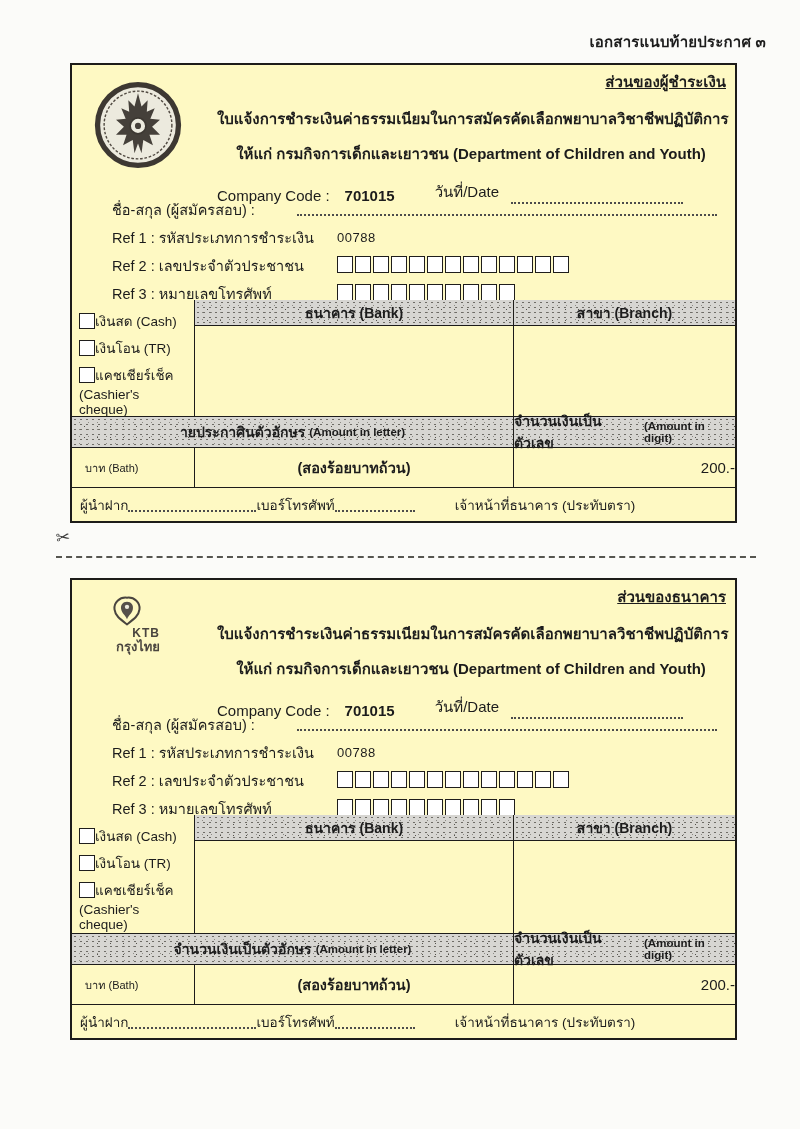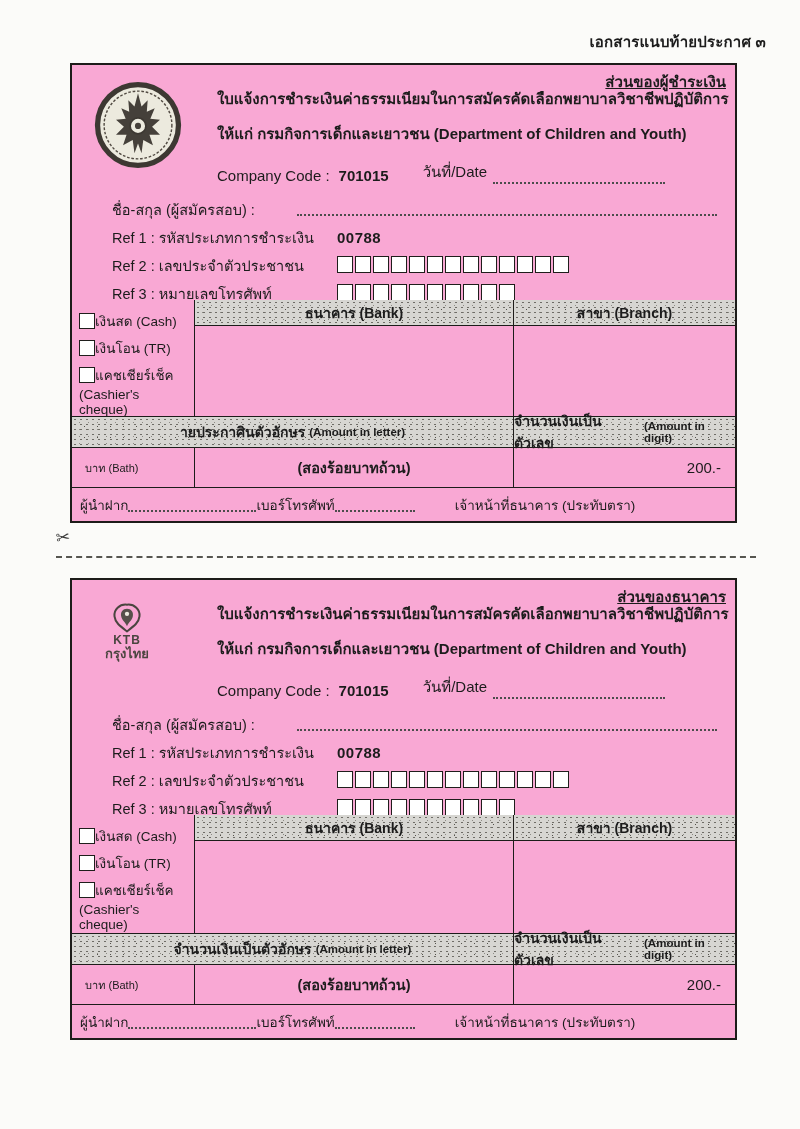--- a/index.html
+++ b/index.html
@@ -5,48 +5,48 @@
   html,body{margin:0;padding:0;}
   body{
     width:800px;height:1129px;position:relative;
     background:#fbfbf9;color:#1c1c1c;
     font-family:"Liberation Sans","DejaVu Sans",sans-serif;
     -webkit-font-smoothing:antialiased;
   }
   .page-note{position:absolute;top:30px;right:34px;font-size:15px;font-weight:600;letter-spacing:.2px;}
 
   
-  .slip{position:absolute;left:70px;width:667px;border:2px solid #1d1c1a;background:#f9a8d4;box-sizing:border-box;}
+  .slip{position:absolute;left:70px;width:667px;border:2px solid #1d1c1a;background:#fef9c3;box-sizing:border-box;}
   .slip-0{top:63px;height:460px;}
   .slip-1{top:578px;height:462px;}
   .section-label{position:absolute;top:5px;right:9px;font-size:15px;font-weight:bold;text-decoration:underline;}
 
   
   .seal{position:absolute;top:16px;left:22px;width:88px;height:88px;}
-  .ktb{position:absolute;top:23px;left:22px;width:66px;text-align:center;line-height:1.05;}
+  .ktb{position:absolute;top:16px;left:22px;width:66px;text-align:right;line-height:1.05;}
   .ktb svg{width:34px;height:30px;display:block;margin:0 auto 1px;}
   .ktb .ktb-en{font-size:12px;font-weight:bold;color:#4a453f;letter-spacing:1px;}
   .ktb .ktb-th{font-size:13px;font-weight:bold;color:#4a453f;}
 
   
-  .titles{position:absolute;left:145px;top:22px;width:508px;}
+  .titles{position:absolute;left:145px;top:42px;width:508px;text-align:center;}
   .t1{font-size:15px;font-weight:bold;margin-bottom:11px;white-space:nowrap;}
   .t2{font-size:15px;font-weight:bold;margin-bottom:14px;white-space:nowrap;}
-  .company-row{display:flex;align-items:flex-end;font-size:15px;}
+  .company-row{display:flex;align-items:flex-end;font-size:15px;gap:6px;}
   .cc-val{margin-left:9px;font-weight:600;margin-top:6px;}
   .date-lbl{margin-left:34px;}
   .dot-date{width:172px;margin-left:6px;border-bottom:2px dotted #4c4c4c;height:14px;}
 
   
   .fields{position:absolute;left:40px;top:130px;right:10px;}
   .frow{display:flex;align-items:center;height:28px;font-size:14.5px;}
   .flabel{width:225px;flex:0 0 auto;}
   .flabel.name{width:185px;}
   .dot-name{flex:1;border-bottom:2px dotted #4c4c4c;height:14px;margin:0 8px 2px 0;}
-  .refval{font-size:15px;font-weight:700;letter-spacing:.5px;}
+  .refval{font-size:13px;font-weight:400;letter-spacing:.5px;}
   .boxes{display:flex;gap:2px;align-items:flex-end;padding-bottom:1px;}
   .cbox{width:14px;height:15px;border:1.6px solid #1f1e1c;background:#fff;display:inline-block;box-sizing:content-box;}
 
   
   .pay-table{position:absolute;left:0;right:0;bottom:0;display:grid;
     grid-template-columns:123px 319px 1fr;
     grid-template-rows:26px 90px 31px 40px 34px;}
   .slip-1 .pay-table{grid-template-rows:26px 92px 31px 40px 34px;}
   .cell{box-sizing:border-box;}
   .bd-r{border-right:1.6px solid #1d1c1a;}
@@ -69,21 +69,21 @@
   .pm-box{width:14px;height:14px;border:1.6px solid #1f1e1c;background:#fff;flex:0 0 auto;}
   .pm-note{height:27px;display:flex;align-items:center;font-size:13.5px;}
   .bank-hdr{grid-row:1;grid-column:2;}
   .branch-hdr{grid-row:1;grid-column:3;}
   .bank-body{grid-row:2;grid-column:2;}
   .branch-body{grid-row:2;grid-column:3;}
   .amt-letter-hdr{grid-row:3;grid-column:1/3;}
   .amt-digit-hdr{grid-row:3;grid-column:3;}
   .baht-cell{grid-row:4;grid-column:1;display:flex;align-items:center;padding-left:13px;font-size:11px;}
   .words-cell{grid-row:4;grid-column:2;display:flex;align-items:center;justify-content:center;font-size:14.5px;font-weight:bold;}
-  .digits-cell{grid-row:4;grid-column:3;display:flex;align-items:center;justify-content:flex-end;padding-right:14px;font-size:15px;}
+  .digits-cell{grid-row:4;grid-column:3;display:flex;align-items:center;justify-content:flex-end;font-size:15px;}
   .slip-footer{grid-row:5;grid-column:1/4;display:flex;align-items:center;padding-left:8px;font-size:13.5px;}
   .dot-f1{width:128px;border-bottom:2px dotted #4c4c4c;height:12px;align-self:flex-end;margin-bottom:9px;}
   .dot-f2{width:80px;border-bottom:2px dotted #4c4c4c;height:12px;align-self:flex-end;margin-bottom:9px;}
   .officer{margin-left:40px;}
 
   
   .cut-zone{position:absolute;left:56px;right:44px;top:529px;height:32px;}
   .scissors{position:absolute;left:0;top:-2px;font-size:17px;color:#3c3c3c;transform:rotate(-8deg);}
   .cut-line{position:absolute;left:0;right:0;top:27px;border-top:2px dashed #555550;}
 </style>

